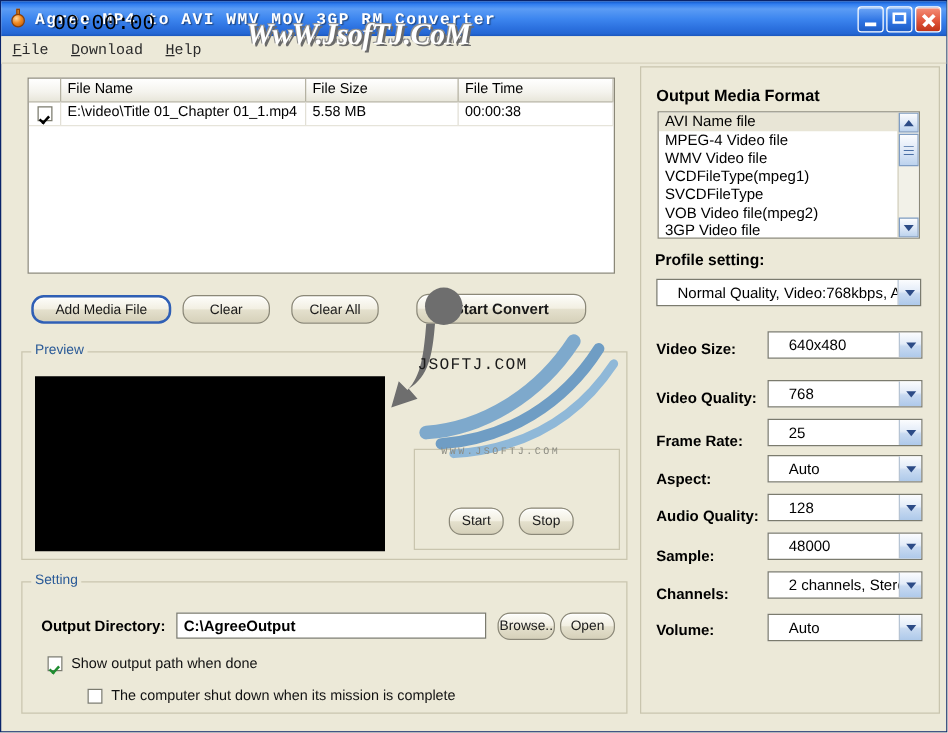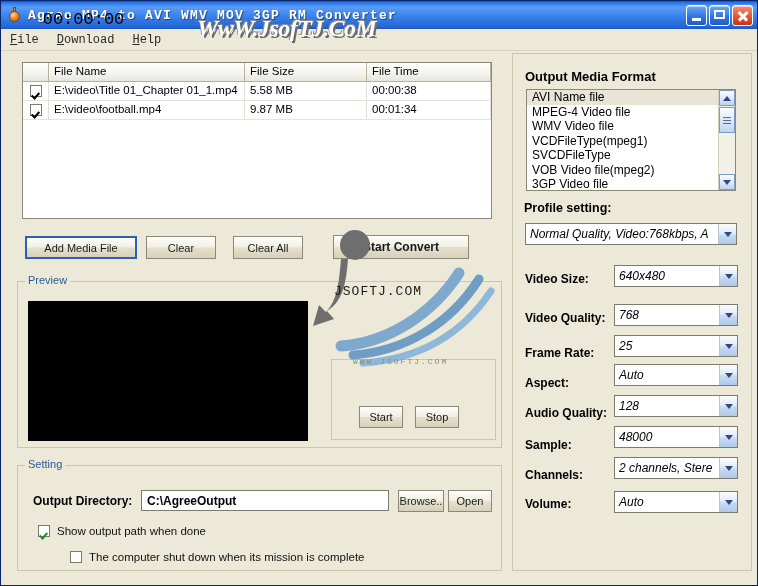--- a/index.html
+++ b/index.html
@@ -103,45 +103,44 @@
     font-size: 12px; color: #2a2a2a;
     padding: 1px 9px;
     white-space: nowrap;
   }
   .menu-item .u { text-decoration: underline; }
 
   
   .btn {
     background: linear-gradient(to bottom, #fdfdfa 0%, #f2efe2 48%, #e4e0cd 52%, #d6d1ba 100%);
     border: 1px solid #8b8878;
-    border-radius: 0;
+    border-radius: 10px;
     font-family: "Liberation Sans", sans-serif;
     font-size: 11px; color: #1a1a1a;
     display: flex; align-items: center; justify-content: center;
     box-sizing: border-box;
     box-shadow: inset 0 1px 0 #ffffff;
     cursor: default;
   }
   .btn.default { border: 2px solid #2f5fb5; }
   .btn.bold { font-weight: bold; font-size: 12px; }
 
   .combo {
     background: #ffffff;
     border: 1px solid #7b7b6e;
     box-sizing: border-box;
     display: flex; align-items: center;
     font-size: 12px; color: #000;
     overflow: hidden;
     position: relative;
   }
   .combo .val {
-    flex: 1; padding-left: 4px;
+    flex: 1; padding-left: 16px;
     white-space: nowrap; overflow: hidden;
     font-family: "Liberation Sans", sans-serif;
-    font-style: italic;
   }
   .combo .arrow {
     width: 17px; height: 100%;
     background: linear-gradient(to bottom, #fbfcfe 0%, #e3ecf8 45%, #c8daf1 55%, #aec9ea 100%);
     border-left: 1px solid #b6c4d4;
     display: flex; align-items: center; justify-content: center;
     flex: none;
   }
   .chev {
     width: 0; height: 0;
@@ -392,28 +391,20 @@
 
     <div class="flrow">
       <div class="cell c-check">
         <span class="cbox checked"></span>
       </div>
       <div class="cell c-name">E:\video\Title 01_Chapter 01_1.mp4</div>
       <div class="cell c-size">5.58 MB</div>
       <div class="cell c-time">00:00:38</div>
     </div>
 
-    <div class="flrow">
-      <div class="cell c-check">
-        <span class="cbox checked"></span>
-      </div>
-      <div class="cell c-name">E:\video\football.mp4</div>
-      <div class="cell c-size">9.87 MB</div>
-      <div class="cell c-time">00:01:34</div>
-    </div>
   </div>
 
   <div class="btn default" style="position:absolute;left:24px;top:235px;width:112px;height:23px;">
     <span>Add Media File</span>
   </div>
   <div class="btn" style="position:absolute;left:145px;top:235px;width:70px;height:23px;">
     <span>Clear</span>
   </div>
   <div class="btn" style="position:absolute;left:232px;top:235px;width:70px;height:23px;">
     <span>Clear All</span>

